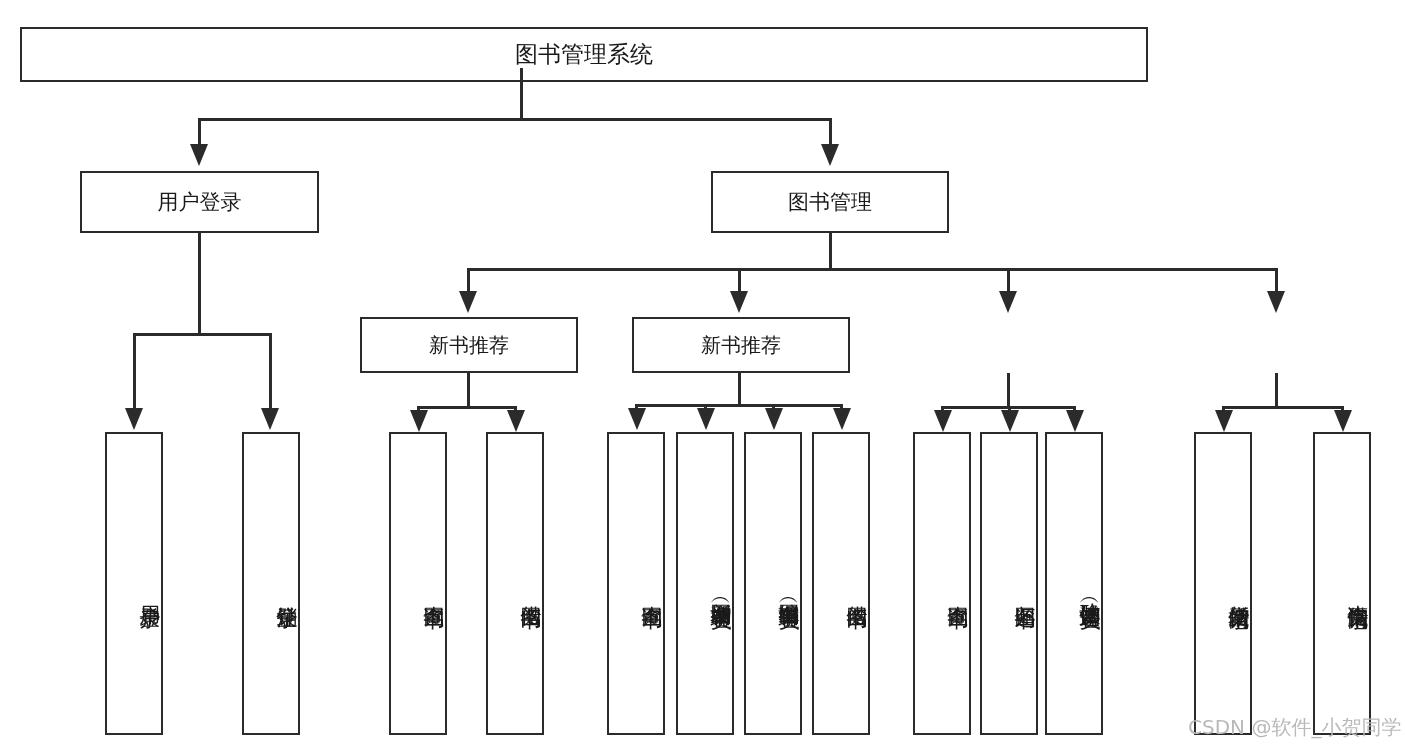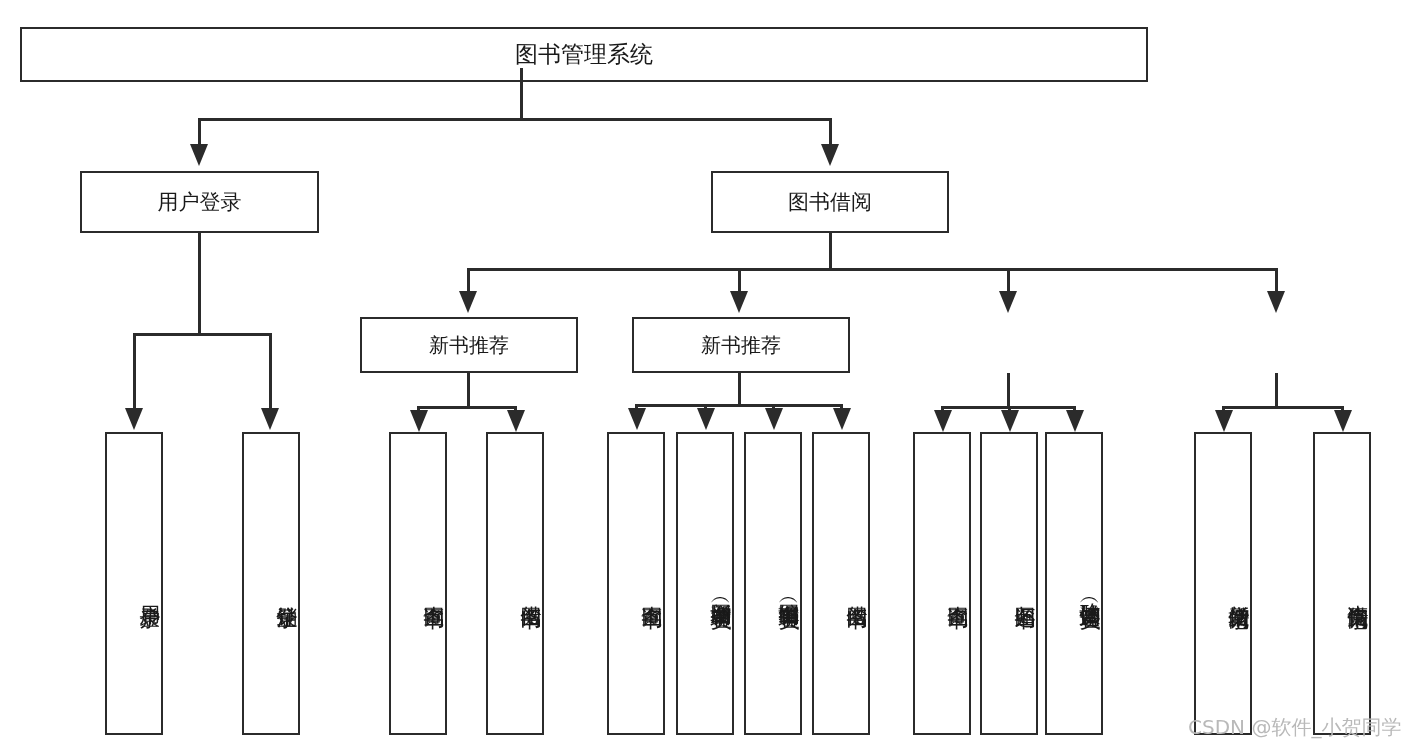--- a/index.html
+++ b/index.html
@@ -88,21 +88,21 @@
   <div class="edge-line edge-v" style="left:198px; top:118px; width:3px; height:28px;"></div>
   <div class="arrow" style="left:190px; top:144px;"></div>
 
   <div class="edge-line edge-v" style="left:829px; top:118px; width:3px; height:28px;"></div>
   <div class="arrow" style="left:821px; top:144px;"></div>
 
   <div class="node level2" style="left:80px; top:171px; width:239px; height:62px;">
     <span>用户登录</span>
   </div>
   <div class="node level2" style="left:711px; top:171px; width:238px; height:62px;">
-    <span>图书借阅</span>
+    <span>图书管理</span>
   </div>
 
   <div class="edge-line edge-v" style="left:198px; top:233px; width:3px; height:102px;"></div>
   <div class="edge-line edge-h" style="left:133px; top:333px; width:138px; height:3px;"></div>
   <div class="edge-line edge-v" style="left:133px; top:333px; width:3px; height:78px;"></div>
   <div class="arrow" style="left:125px; top:408px;"></div>
   <div class="edge-line edge-v" style="left:269px; top:333px; width:3px; height:78px;"></div>
   <div class="arrow" style="left:261px; top:408px;"></div>
 
   <div class="edge-line edge-v" style="left:829px; top:233px; width:3px; height:37px;"></div>

